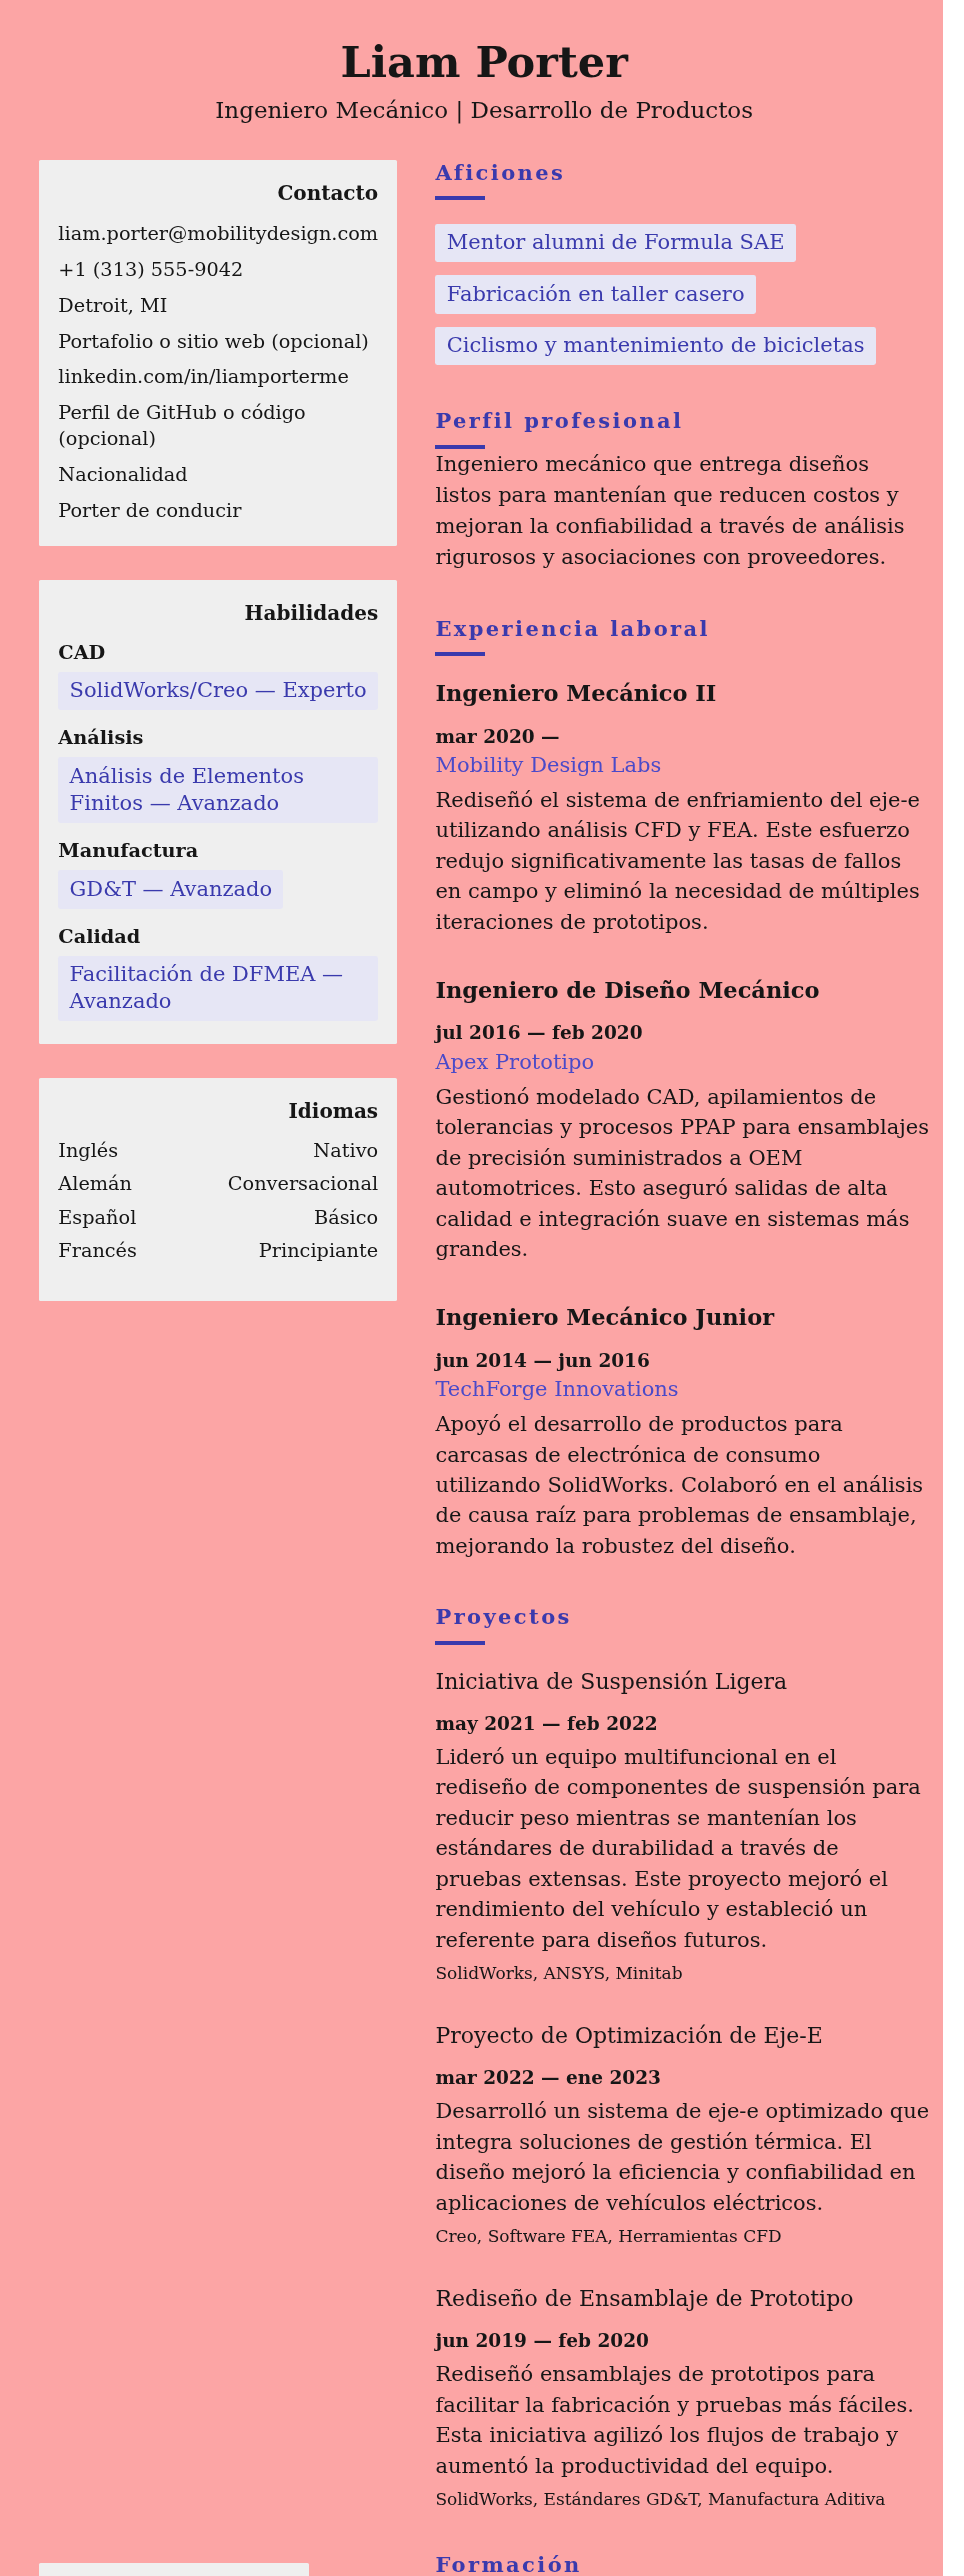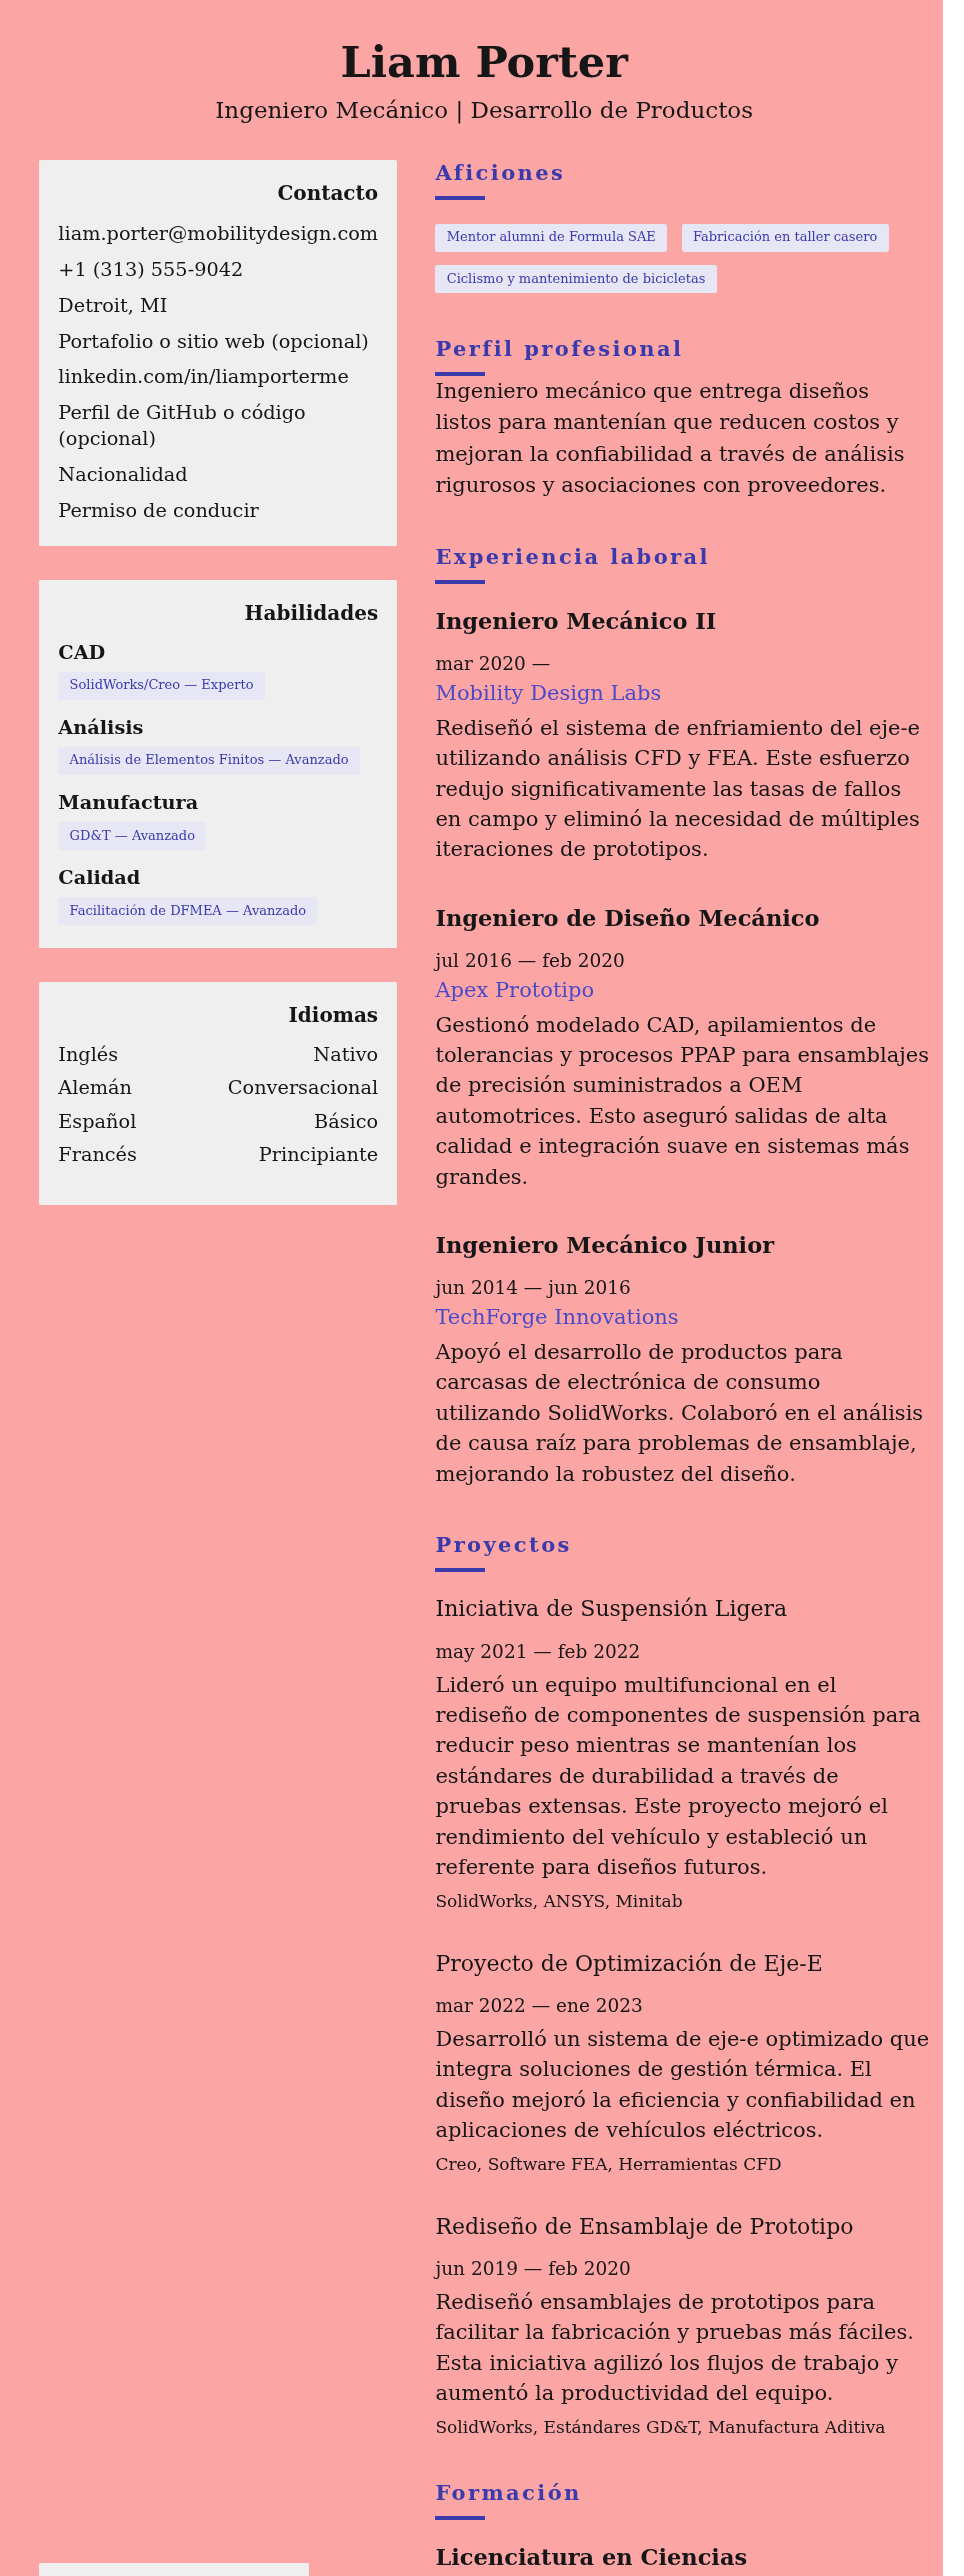--- a/index.html
+++ b/index.html
@@ -28,21 +28,21 @@
   .side-title { font-size: 20px; font-weight: 700; margin: 0 0 16px; text-align: right; }
   .contact-item { font-size: 19.3px; line-height: 1.32; margin-bottom: 10.5px; }
   .contact-item:last-child { margin-bottom: 0; }
   .skill-group { margin-bottom: 16px; }
   .skill-group:last-child { margin-bottom: 0; }
   .skill-cat { font-size: 19.3px; font-weight: 700; margin: 0 0 8px; }
   .chip {
     display: inline-block;
     background: var(--chip_bg, #e6e6f5);
     color: var(--accent, #3a3aad);
-    font-size: 13px;
+    font-size: 21px;
     line-height: 1.3;
     padding: 5.6px 11.3px;
     border-radius: 2.4px;
   }
   .lang-row { display: flex; justify-content: space-between; font-size: 19.3px; margin-bottom: 10.5px; }
   .lang-row:last-child { margin-bottom: 16px; }
 
   
   .main { flex: 1 1 auto; min-width: 0; }
   .section { margin-bottom: 43px; }
@@ -56,21 +56,21 @@
   .rule { width: 50px; height: 4px; background: var(--accent, #3a3aad); margin-top: 11.3px; }
   .section-body { margin-top: 24px; }
   .chip-row { display: flex; flex-wrap: wrap; gap: 13px 14.5px; }
   .profile-text { font-size: 21px; line-height: 1.48; margin: 0; }
 
   .entry { margin-bottom: 40px; }
   .entry:last-child { margin-bottom: 0; }
   .entry-head { display: flex; justify-content: space-between; align-items: baseline; gap: 19.3px; flex-direction: column; }
   .entry-title { font-size: 22.5px; font-weight: 700; margin: 0; }
   .entry-title-reg { font-size: 22px; font-weight: 400; margin: 0; }
-  .entry-dates { font-size: 18.5px; white-space: nowrap; flex-shrink: 0; color: #161616; }
+  .entry-dates { font-size: 18.5px; white-space: nowrap; flex-shrink: 0; color: #161616; font-weight: bold; }
   .company {
     font-size: 21px;
     color: var(--link, #4a4ac9);
     margin-top: 6.4px;
     display: inline-block;
     text-decoration: none;
     cursor: pointer;
   }
   .entry-desc { font-size: 21px; line-height: 1.45; margin-top: 8px; }
   .tech { font-size: 17px; margin-top: 8px; }
@@ -104,21 +104,21 @@
 
       <section class="side-box">
         <h3 class="side-title">Contacto</h3>
         <div class="contact-item">liam.porter@mobilitydesign.com</div>
         <div class="contact-item">+1 (313) 555-9042</div>
         <div class="contact-item">Detroit, MI</div>
         <div class="contact-item">Portafolio o sitio web (opcional)</div>
         <div class="contact-item">linkedin.com/in/liamporterme</div>
         <div class="contact-item">Perfil de GitHub o código (opcional)</div>
         <div class="contact-item">Nacionalidad</div>
-        <div class="contact-item">Permiso de conducir</div>
+        <div class="contact-item">Porter de conducir</div>
       </section>
 
       <section class="side-box">
         <h3 class="side-title">Habilidades</h3>
         <div class="skill-group">
           <h4 class="skill-cat">CAD</h4>
           <span class="chip">SolidWorks/Creo — Experto</span>
         </div>
         <div class="skill-group">
           <h4 class="skill-cat">Análisis</h4>

